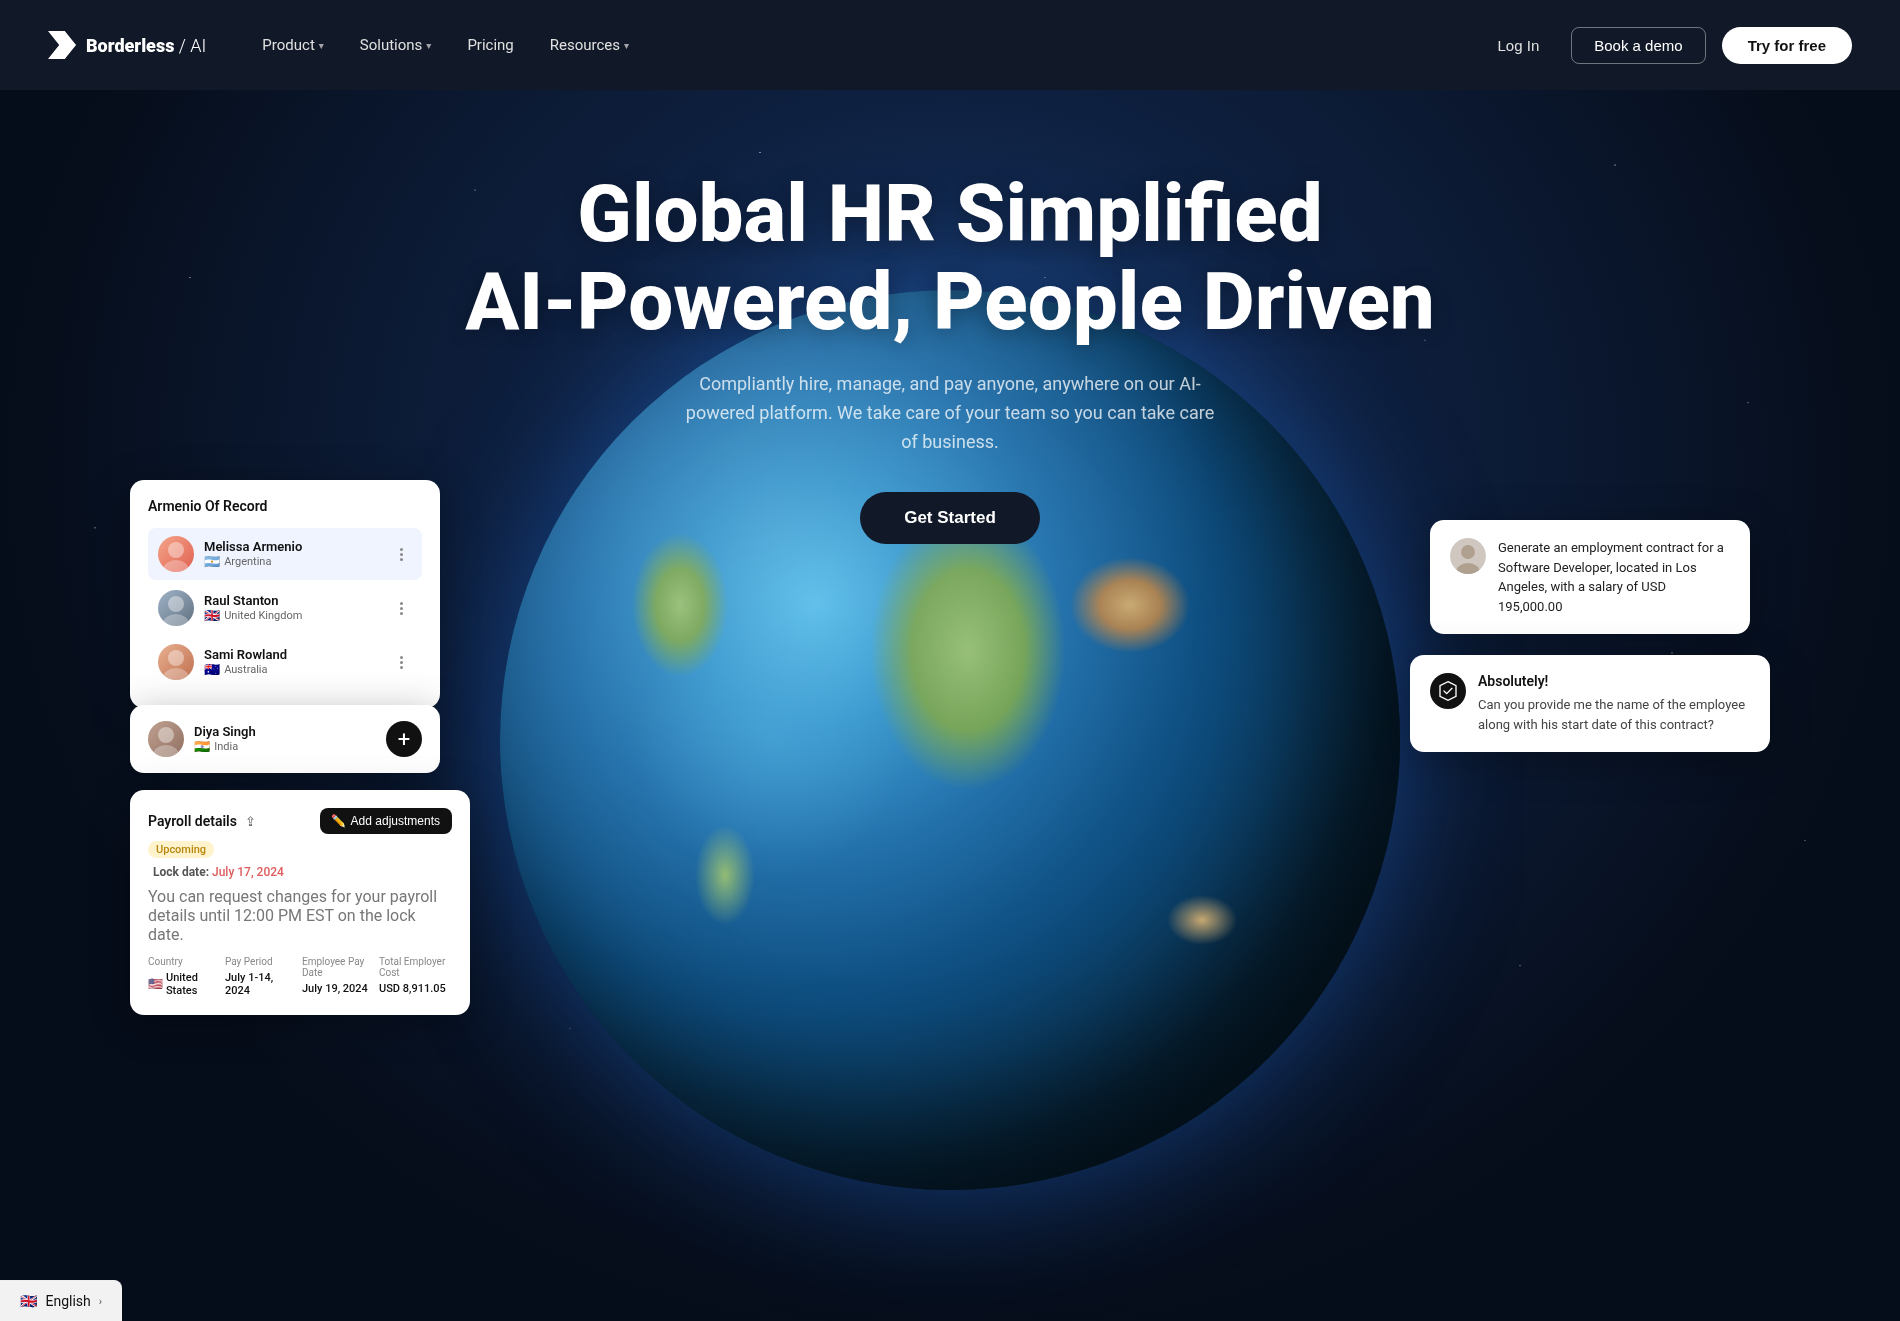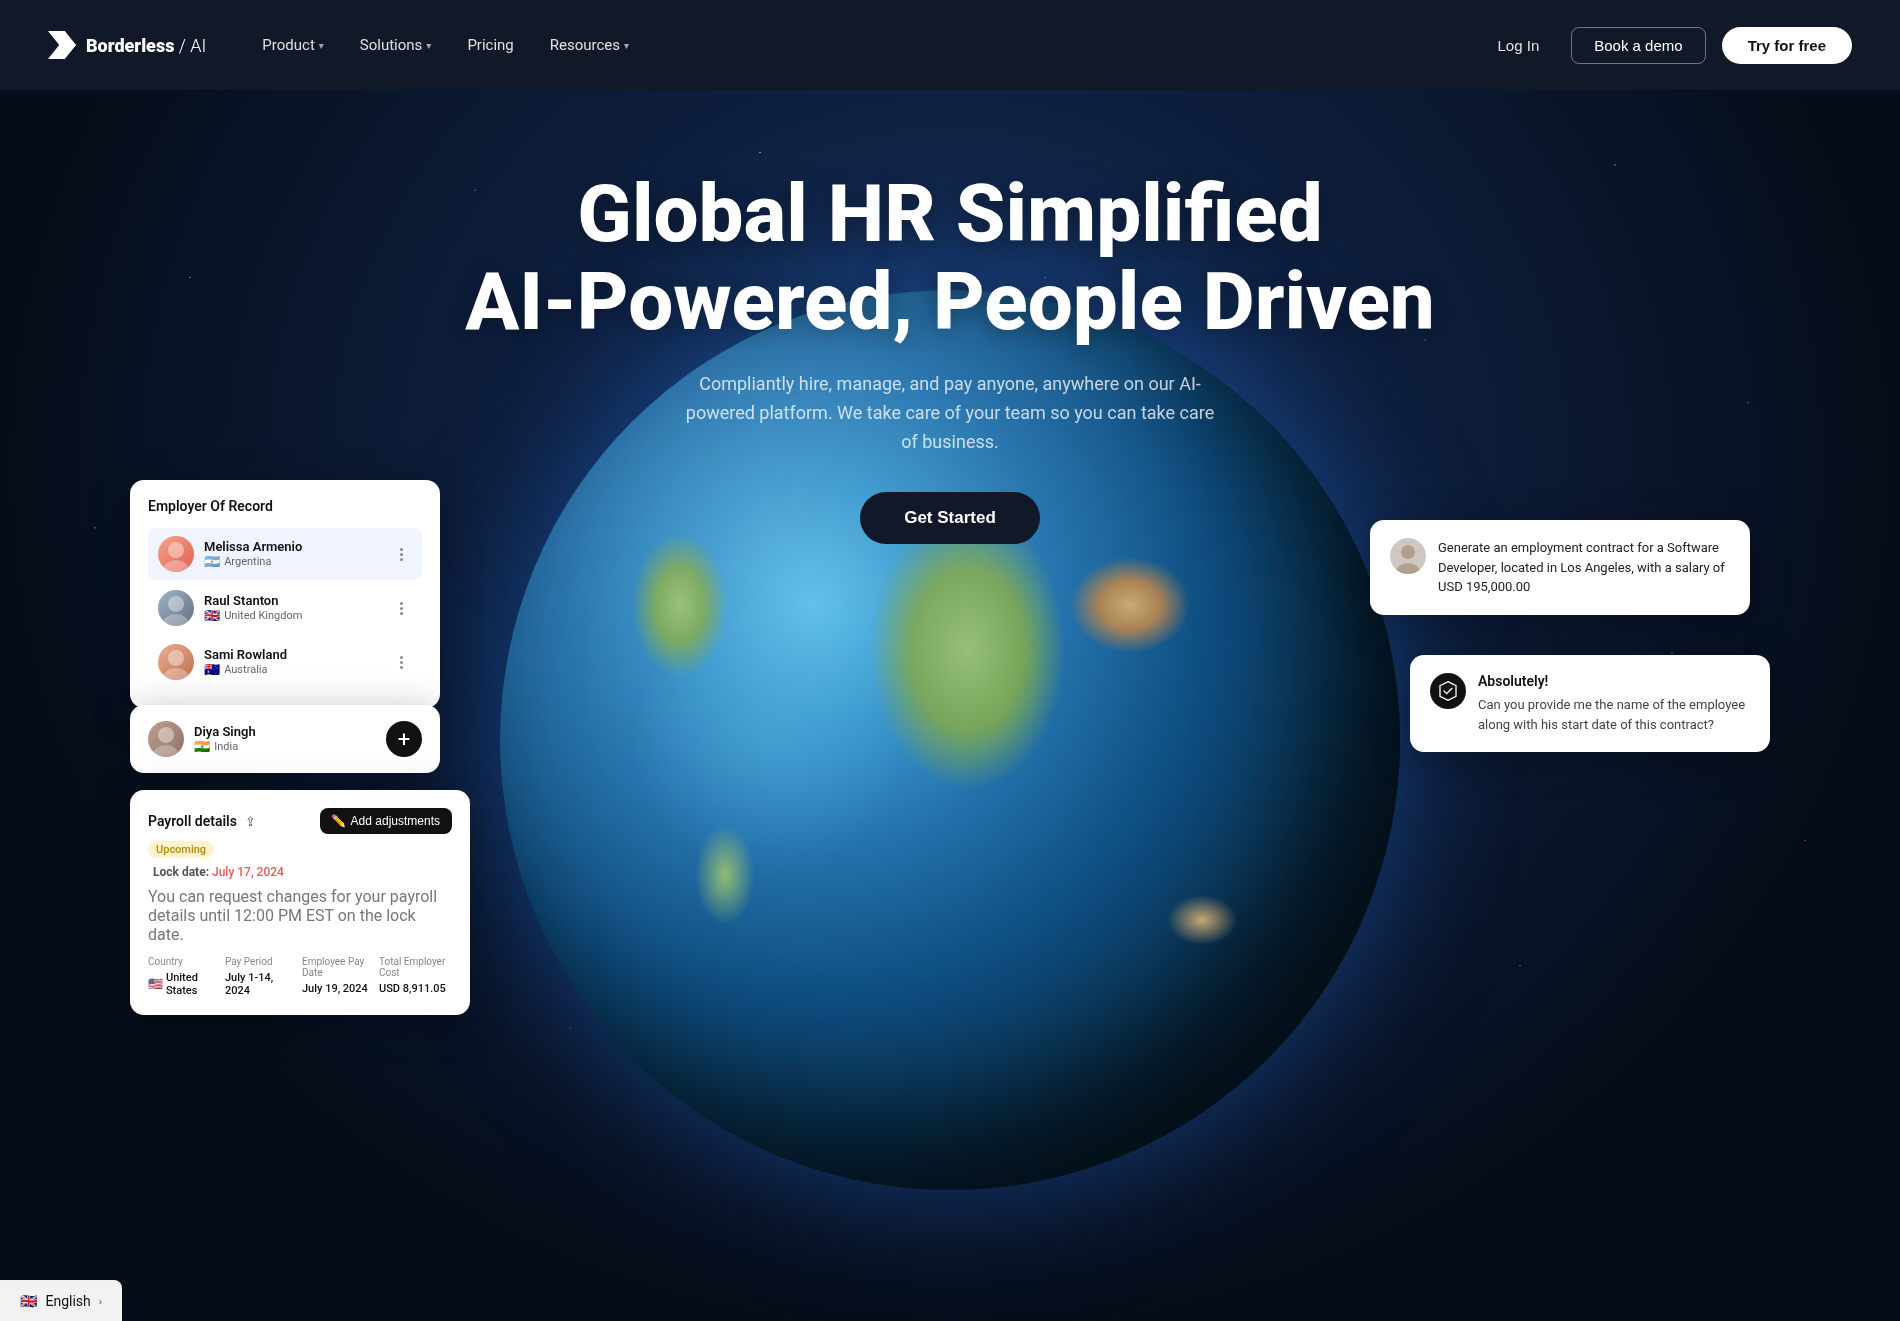--- a/index.html
+++ b/index.html
@@ -404,21 +404,21 @@
     }
     .flag-small {
       font-size: 12px;
     }
 
     
     .card-ai-prompt {
       position: absolute;
       right: 150px;
       top: 430px;
-      width: 380px;
+      width: 320px;
       background: #fff;
       border-radius: 14px;
       padding: 18px 20px;
       box-shadow: 0 8px 40px rgba(0,0,0,0.3);
       z-index: 20;
       color: #111;
       display: flex;
       align-items: flex-start;
       gap: 12px;
     }
@@ -563,21 +563,21 @@
   <div class="hero-content">
     <h1 class="hero-title">
       <span>Global HR Simplified</span><br>
       <span>AI-Powered, People Driven</span>
     </h1>
     <p class="hero-subtitle">Compliantly hire, manage, and pay anyone, anywhere on our AI-powered platform. We take care of your team so you can take care of business.</p>
     <button class="btn-get-started">Get Started</button>
   </div>
 
   <div class="card-employer">
-    <div class="card-employer-title">Employer Of Record</div>
+    <div class="card-employer-title">Armenio Of Record</div>
 
     <div class="emp-item highlighted">
       <div class="emp-avatar emp-avatar-melissa">
         <svg viewBox="0 0 36 36" xmlns="http://www.w3.org/2000/svg">
           <circle cx="18" cy="14" r="8" fill="rgba(255,255,255,0.4)"></circle>
           <ellipse cx="18" cy="34" rx="13" ry="10" fill="rgba(255,255,255,0.3)"></ellipse>
         </svg>
       </div>
       <div class="emp-info">
         <div class="emp-name">Melissa Armenio</div>

